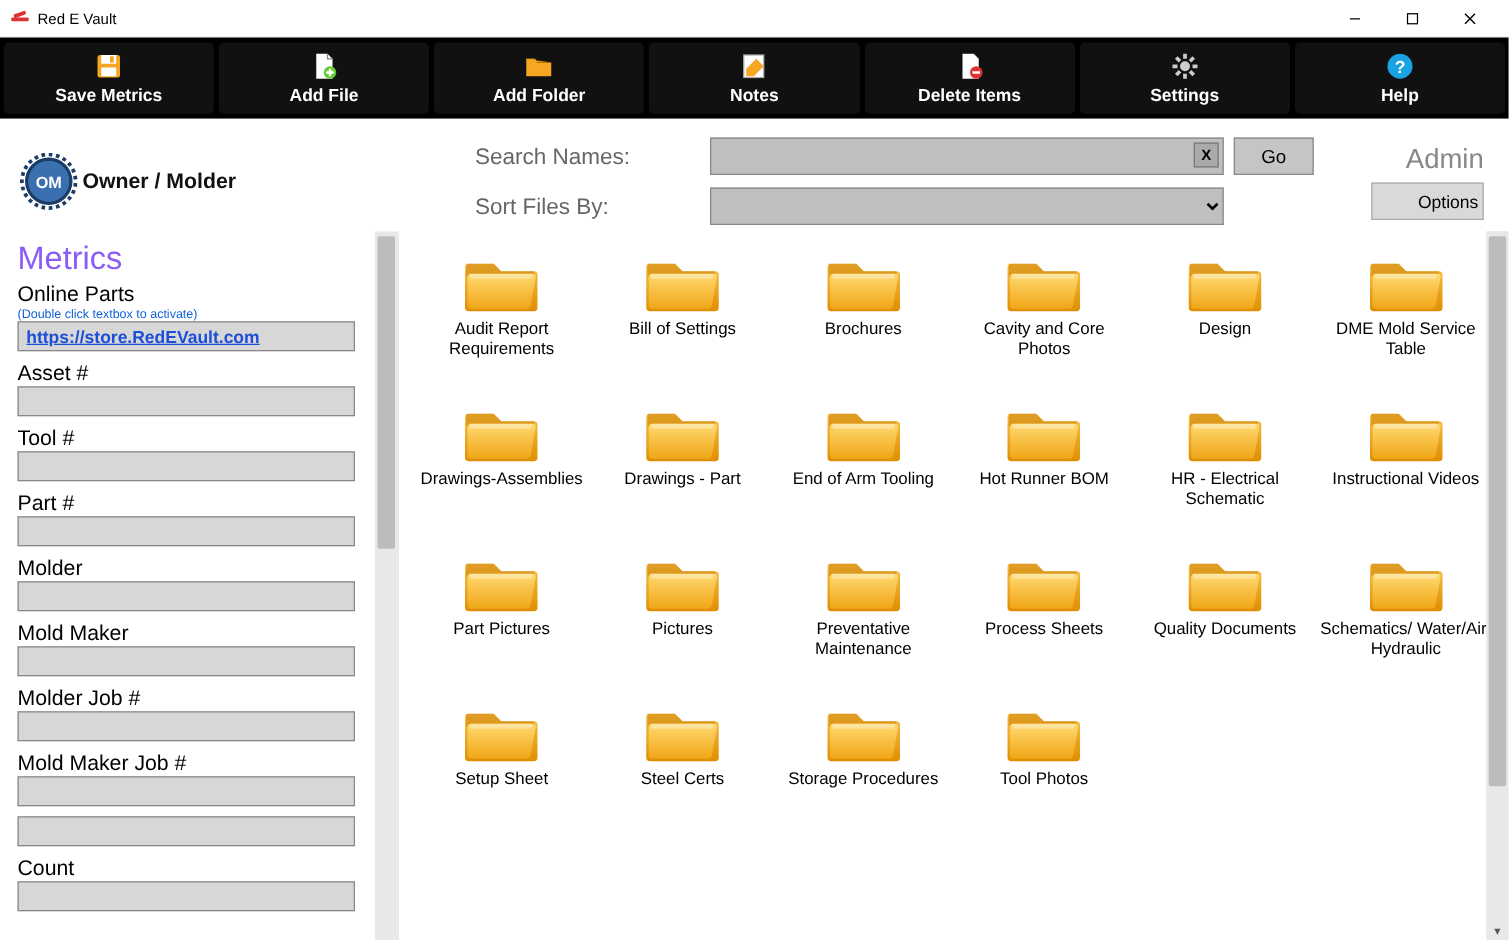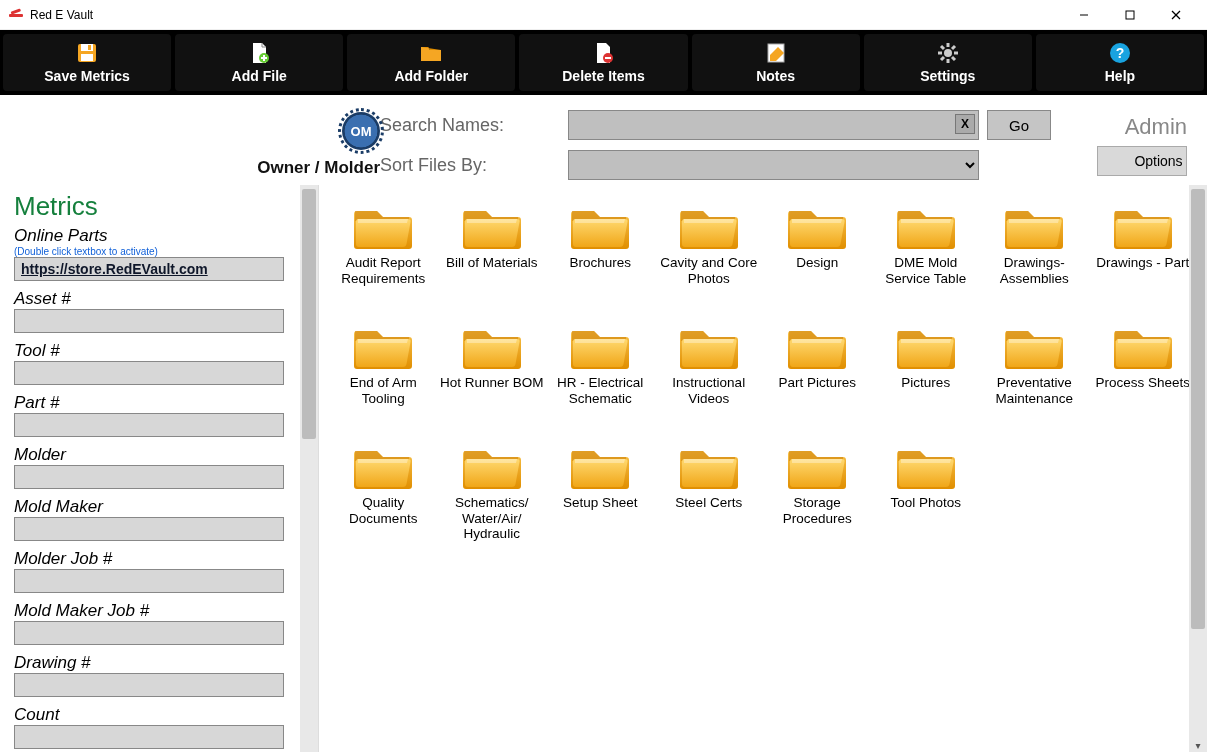--- a/index.html
+++ b/index.html
@@ -11,50 +11,50 @@
 .titlebar .title { font-size:12px; color:#000; flex:1;}
 .titlebar .winbtn { width:46px; height:30px; display:flex; align-items:center; justify-content:center; font-size:13px; color:#000; cursor:default;}
 
 
 .maintoolbar { height:65px; background:#000; display:flex; gap:4px; padding:4px 3px;}
 .tbtn { flex:1; background:#111; border-radius:4px; display:flex; flex-direction:column; align-items:center; justify-content:center; color:#fff; font-size:14px; font-weight:600; gap:3px; cursor:pointer;}
 .tbtn svg{width:24px;height:24px;}
 
 
 .headerrow { display:flex; align-items:center; padding:10px 20px 0 20px; height:90px; background:#fff;}
-.logo-area{display:flex;align-items:flex-end;gap:8px;width:360px;flex-direction:column;}
+.logo-area{display:flex;align-items:center;gap:8px;width:360px;}
 .logo-circ{width:38px;height:38px;border-radius:50%;background:radial-gradient(circle at 50% 50%, #3a6fb0 60%, #1a3c66 62%);display:flex;align-items:center;justify-content:center;color:#fff;font-weight:700;font-size:13px;position:relative;}
 .logo-circ::before{content:"";position:absolute;inset:-4px;border:3px dotted #1a3c66;border-radius:50%;}
 .logo-text{font-size:17px;font-weight:700;color:#111;}
 .search-block{flex:1;display:grid;grid-template-columns:180px 1fr 50px;grid-template-rows:30px 30px;gap:10px 8px;align-items:center;}
 .search-block .lbl{font-size:18px;color:#666;text-align:left;}
 .search-input-wrap{position:relative;}
 .search-input{width:100%;height:30px;background:#bfbfbf;border:1px solid #888;padding:0 26px 0 6px;font-size:14px;}
 .clear-x{position:absolute;right:4px;top:4px;width:20px;height:20px;background:#aaa;border:1px solid #777;display:flex;align-items:center;justify-content:center;font-weight:700;font-size:12px;cursor:pointer;}
 .go-btn{height:30px;width:64px;background:#c5c5c5;border:1px solid #888;font-size:15px;cursor:pointer;}
 .sort-select{width:100%;height:30px;background:#bfbfbf;border:1px solid #888;font-size:14px;}
 .right-col{width:130px;margin-left:20px;display:flex;flex-direction:column;align-items:flex-end;gap:6px;}
 .admin-lbl{font-size:22px;color:#888;}
 .options-btn{height:30px;width:90px;background:#d9d9d9;border:1px solid #aaa;font-size:14px;cursor:pointer;padding-left:33px;}
 
 
 .body{display:flex;height:calc(752px - 30px - 65px - 90px);}
 .left{width:318px;padding:0 12px 0 14px;overflow:hidden;position:relative;}
 .left-scroll{position:absolute;right:0;top:0;bottom:0;width:18px;background:#e8e8e8;}
 .left-thumb{position:absolute;right:2px;top:4px;width:14px;height:250px;background:#bcbcbc;border-radius:2px;}
-.metrics-h{font-size:26px;color:#15803d;margin:6px 0 4px;}
+.metrics-h{font-size:26px;color:#8b5cf6;margin:6px 0 4px;}
 .field{margin-bottom:8px;}
-.field .flabel{font-size:17px;font-weight:400;color:#000;font-style:italic;}
+.field .flabel{font-size:17px;font-weight:400;color:#000;}
 .field .hint{font-size:10px;color:#1060d8;}
 .field input{width:270px;height:24px;background:#d7d7d7;border:1px solid #888;padding:0 6px;font-size:14px;}
-.field input.link{color:#0f172a;text-decoration:underline;font-weight:600;}
+.field input.link{color:#1d4ed8;text-decoration:underline;font-weight:600;}
 
 .right{flex:1;position:relative;background:#fff;border-left:1px solid #ddd;}
 .rscroll{overflow:auto;position:absolute;inset:4px 4px 4px 4px;}
-.folders{display:grid;grid-template-columns:repeat(8,1fr);gap:6px 0;padding:4px 6px;}
+.folders{display:grid;grid-template-columns:repeat(6,1fr);gap:6px 0;padding:4px 6px;}
 .fitem{display:flex;flex-direction:column;align-items:center;text-align:center;font-size:13.5px;line-height:1.15;color:#000;cursor:pointer;padding:4px 2px;}
 .fitem .fname{margin-top:2px;min-height:48px;}
 .rscrolltrack{position:absolute;right:0;top:0;bottom:0;width:18px;background:#e8e8e8;}
 .rsthumb{position:absolute;right:2px;top:4px;width:14px;height:440px;background:#bcbcbc;border-radius:2px;}
 .rsarrow{position:absolute;right:2px;width:14px;height:14px;display:flex;align-items:center;justify-content:center;font-size:10px;color:#555;}
 .rsarrow.up{top:0;}
 .rsarrow.down{bottom:0;}
 
 
 .ficon{width:66px;height:56px;}
@@ -107,32 +107,32 @@
   </div>
   <div class="tbtn">
     <svg viewBox="0 0 24 24">
         <path d="M2 6h7l2 3h11v11H2z" fill="#f5a623"></path>
         <path d="M2 6h7l2 3h11" fill="#e08e00"></path>
       </svg>
     <span>Add Folder</span>
   </div>
   <div class="tbtn">
     <svg viewBox="0 0 24 24">
+        <rect x="4" y="3" width="16" height="18" fill="#fff" stroke="#aaa"></rect>
+        <path d="M14 6l6 6-8 8H6v-6z" fill="#f5a623"></path>
+      </svg>
+    <span>Notes</span>
+  </div>
+  <div class="tbtn">
+    <svg viewBox="0 0 24 24">
         <path d="M6 2h9l4 4v16H6z" fill="#fff"></path>
         <circle cx="17" cy="17" r="5" fill="#d33"></circle>
         <path d="M14 17h6" stroke="#fff" stroke-width="2"></path>
       </svg>
     <span>Delete Items</span>
-  </div>
-  <div class="tbtn">
-    <svg viewBox="0 0 24 24">
-        <rect x="4" y="3" width="16" height="18" fill="#fff" stroke="#aaa"></rect>
-        <path d="M14 6l6 6-8 8H6v-6z" fill="#f5a623"></path>
-      </svg>
-    <span>Notes</span>
   </div>
   <div class="tbtn">
     <svg viewBox="0 0 24 24">
         <circle cx="12" cy="12" r="4" fill="#ccc"></circle>
         <g stroke="#ccc" stroke-width="3">
           <line x1="12" y1="2" x2="12" y2="6"></line>
           <line x1="12" y1="18" x2="12" y2="22"></line>
           <line x1="2" y1="12" x2="6" y2="12"></line>
           <line x1="18" y1="12" x2="22" y2="12"></line>
           <line x1="5" y1="5" x2="8" y2="8"></line>
@@ -188,21 +188,21 @@
     </div>
 
     <div id="metric-fields">
         <div class="field"><div class="flabel">Asset #</div><input style=""></div>
         <div class="field"><div class="flabel">Tool #</div><input style=""></div>
         <div class="field"><div class="flabel">Part #</div><input style=""></div>
         <div class="field"><div class="flabel">Molder</div><input style=""></div>
         <div class="field"><div class="flabel">Mold Maker</div><input style=""></div>
         <div class="field"><div class="flabel">Molder Job #</div><input style=""></div>
         <div class="field"><div class="flabel">Mold Maker Job #</div><input style=""></div>
-        <div class="field"><div class="flabel">Drawing #</div><input style=""></div>
+        <div class="field"><input style=""></div>
         <div class="field"><div class="flabel">Count</div><input style=""></div>
       </div>
 
     <div class="left-scroll">
       <div class="left-thumb"></div>
     </div>
   </div>
 
   <div class="right">
     <div class="rscroll">
@@ -236,21 +236,21 @@
 <linearGradient id="ff" x1="0" y1="0" x2="0" y2="1">
 <stop offset="0" stop-color="#ffd970"></stop>
                   <stop offset="1" stop-color="#f0a618"></stop>
                 </linearGradient>
               </defs>
 <path d="M5 14 h22 l6 6 h26 c2 0 3 1 3 3 v26 c0 2 -1 3 -3 3 H7 c-2 0 -3 -1 -3 -3 V17 c0-2 1-3 3-3z" fill="url(#fg)"></path>
 <path d="M5 14 h22 l6 6 h26 v4 H5z" fill="#c97a00" opacity="0.5"></path>
 <path d="M8 22 h50 c2 0 3 1 2.5 3 l-4 22 c-0.4 2 -1.5 3 -3.5 3 H9 c-2 0 -3 -1 -3 -3 V25 c0-2 1-3 2-3z" fill="url(#ff)"></path>
 <path d="M8 22 h50 l-1 4 H8z" fill="#fff" opacity="0.35"></path>
 </svg>
-            <div class="fname">Bill of Materials</div>
+            <div class="fname">Bill of Settings</div>
           </div>
           <div class="fitem">
             <svg class="ficon" viewBox="0 0 66 56">
 <defs>
                 <linearGradient id="fg" x1="0" y1="0" x2="0" y2="1">
 <stop offset="0" stop-color="#f7c14a"></stop>
                   <stop offset="1" stop-color="#e08e00"></stop>
                 </linearGradient>
 <linearGradient id="ff" x1="0" y1="0" x2="0" y2="1">
 <stop offset="0" stop-color="#ffd970"></stop>

